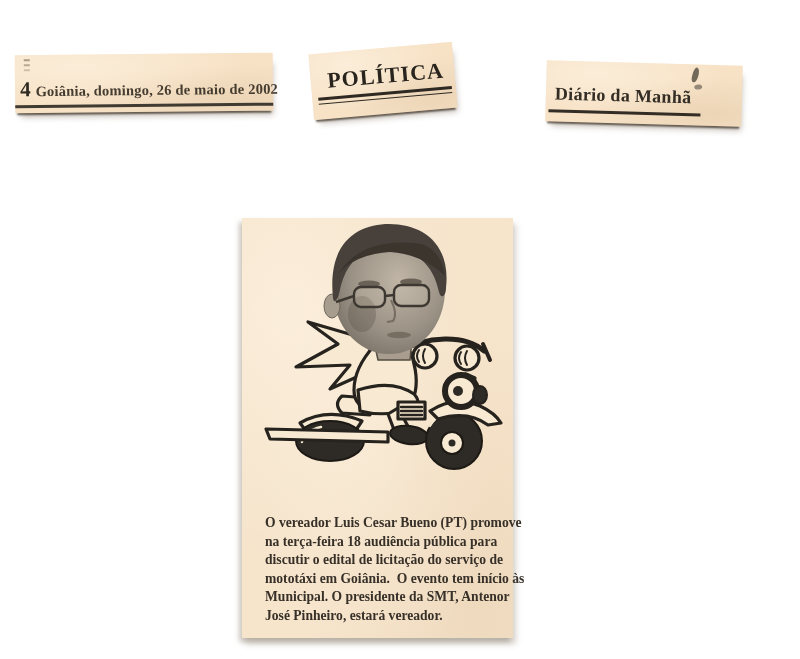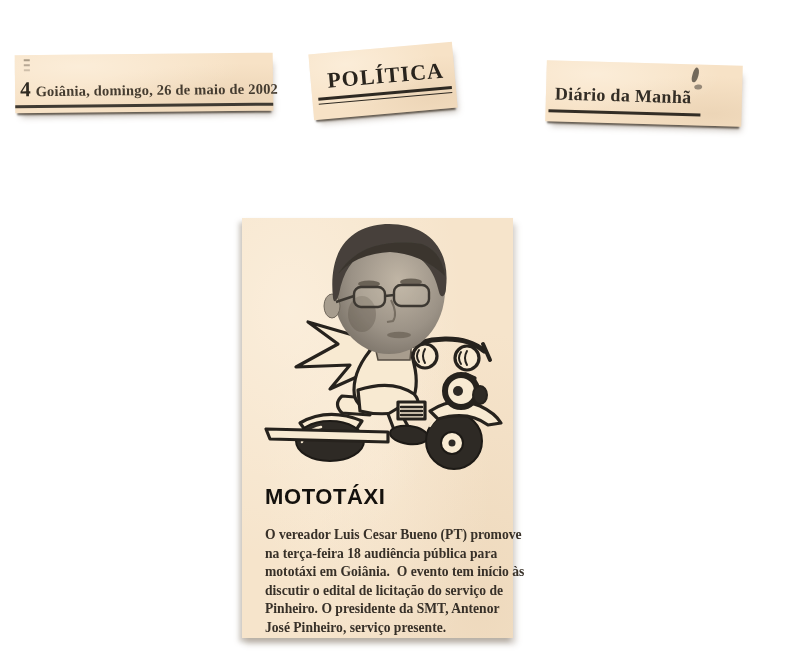--- a/index.html
+++ b/index.html
@@ -55,21 +55,21 @@
       radial-gradient(ellipse at 88% 92%, rgba(226,201,168,.4), rgba(226,201,168,0) 50%);
     box-shadow:-3px 4px 5px rgba(118,102,84,.35), 3px 6px 6px rgba(118,102,84,.28);
   }
   .clipping svg{position:absolute;left:0;top:0;}
   .headline{
     position:absolute;left:23px;top:266px;
     font-family:"Liberation Sans", sans-serif;font-weight:bold;font-size:22px;
     letter-spacing:.6px;color:#14110d;
   }
   .body-text{
-    position:absolute;left:23px;top:308px;width:246px;
+    position:absolute;left:23px;top:296px;width:246px;
     font-family:"Liberation Serif", serif;font-weight:600;
     font-size:13.6px;line-height:18.6px;color:#373028;
   }
   .body-line{white-space:pre;}
 </style>
 </head>
 <body>
 
 <div class="scrap scrap-date">
   <div class="regmark"></div>
@@ -166,22 +166,21 @@
       </g>
       <g stroke="#3c3831" stroke-width="2.4" fill="rgba(215,205,188,.22)">
         <path d="M94,84 L112,78" fill="none"></path>
         <rect x="112" y="69" width="31" height="20" rx="7"></rect>
         <path d="M143,78 L152,77" fill="none"></path>
         <rect x="152" y="67" width="35" height="21" rx="7"></rect>
       </g>
     </g>
   </svg>
 
-  <div class="headline">MOTOTÁXI</div>
   <div class="body-text">
       <div class="body-line">O vereador Luis Cesar Bueno (PT) promove</div>
       <div class="body-line">na terça-feira 18 audiência pública para</div>
+      <div class="body-line">discutir o edital de licitação do serviço de</div>
       <div class="body-line">mototáxi em Goiânia.  O evento tem início às</div>
-      <div class="body-line">discutir o edital de licitação do serviço de</div>
-      <div class="body-line">Pinheiro. O presidente da SMT, Antenor</div>
-      <div class="body-line">José Pinheiro, serviço presente.</div>
+      <div class="body-line">Municipal. O presidente da SMT, Antenor</div>
+      <div class="body-line">José Pinheiro, estará vereador.</div>
     </div>
 </div>
 
 </body></html>

